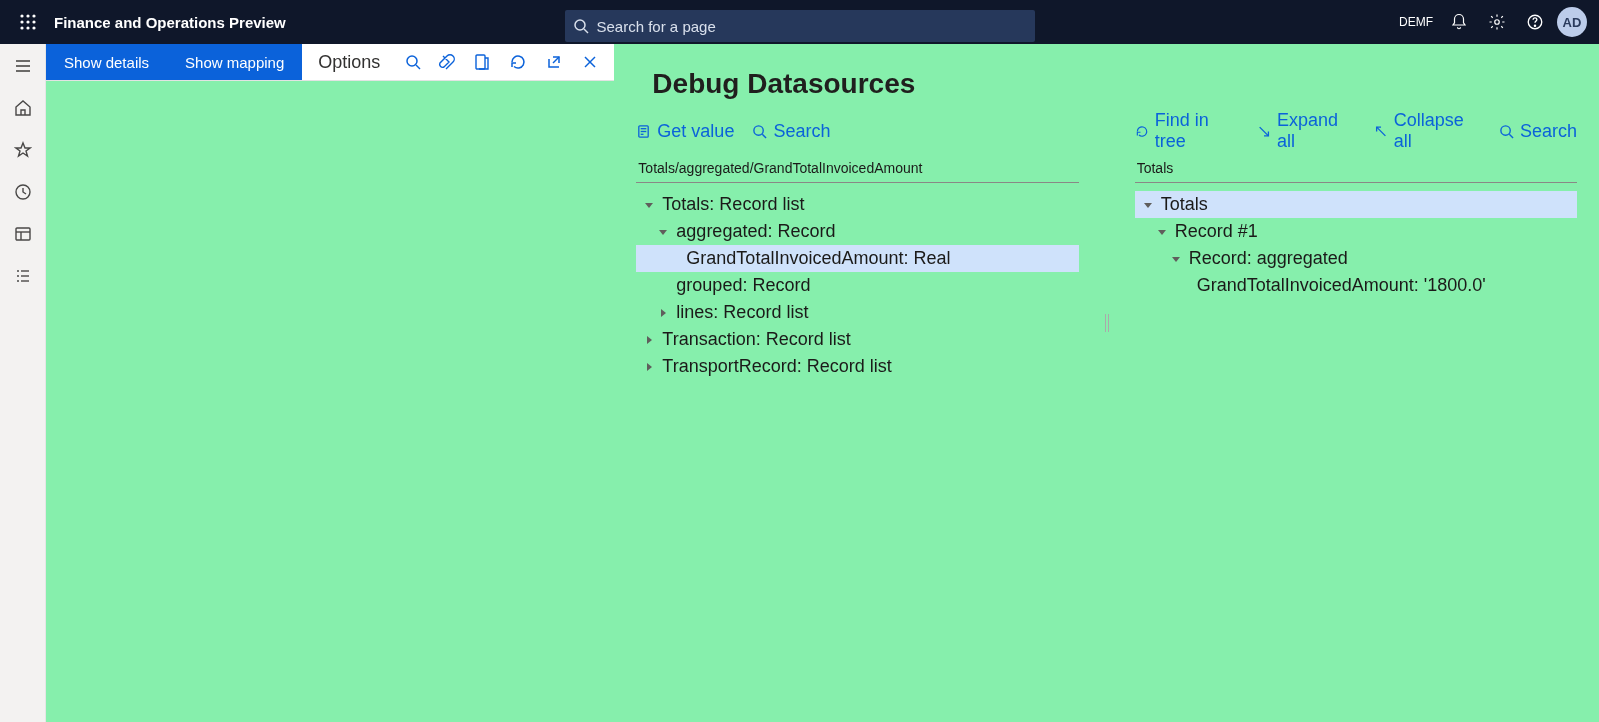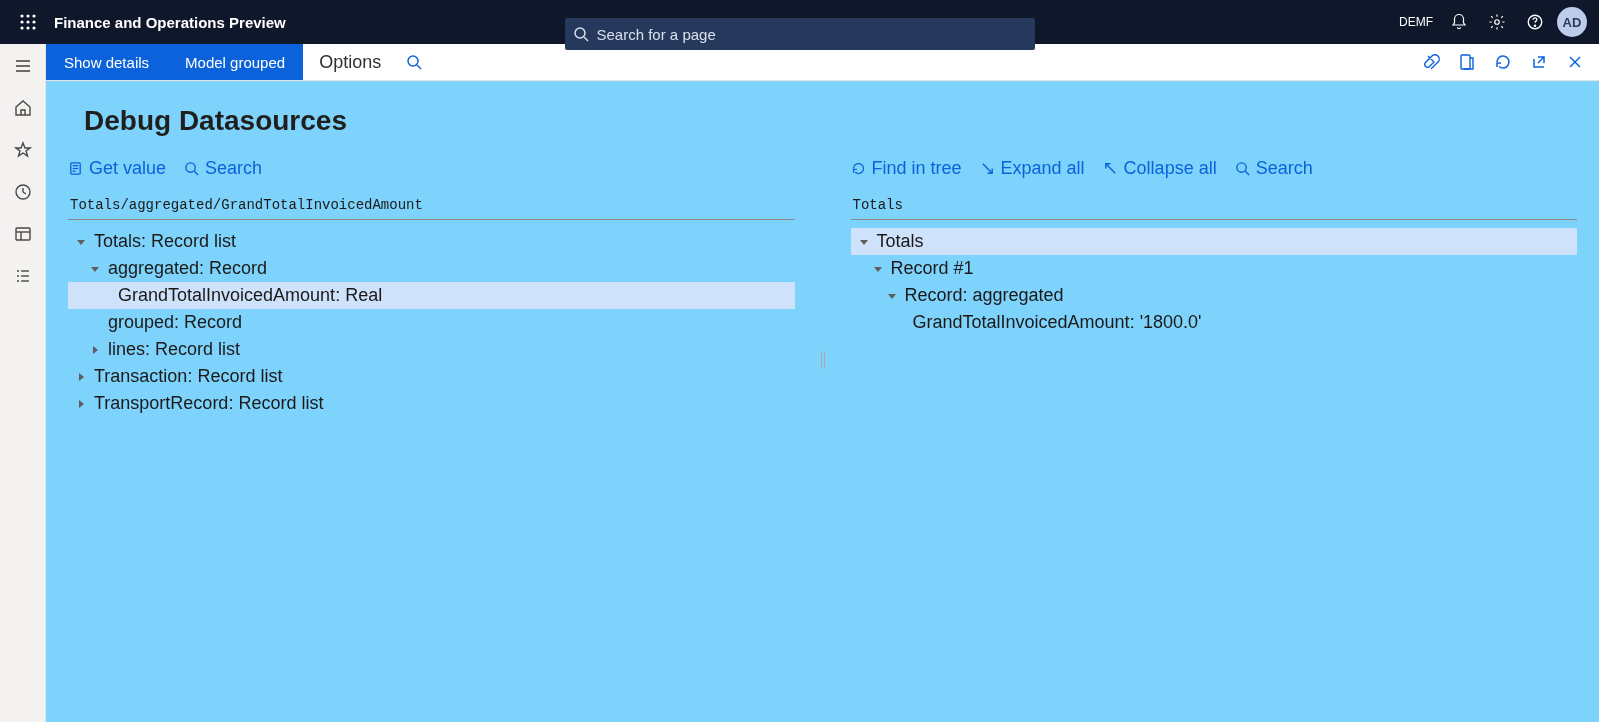--- a/index.html
+++ b/index.html
@@ -2,47 +2,47 @@
 <html><head>
 <meta charset="utf-8">
 <style>
   html,body{margin:0;padding:0;height:100%;font-family:"Segoe UI",Arial,sans-serif;font-size:14px;color:#1b1a19;background:#faf9f8;}
   *{box-sizing:border-box;}
   .top-bar{height:44px;background:#0f172a;color:#fff;display:flex;align-items:center;padding:0 6px;}
   .waffle{width:32px;height:32px;display:flex;align-items:center;justify-content:center;margin:0 6px;}
   .waffle svg{fill:#fff;}
   .app-title{font-weight:600;font-size:15px;margin-left:4px;}
   .top-spacer{flex:1;}
-  .search-box{display:flex;align-items:center;background:#26385b;border-radius:2px;height:32px;width:470px;color:#d9e0ec;margin:0 auto;position:absolute;left:50%;top:18px;transform:translateX(-50%);}
+  .search-box{display:flex;align-items:center;background:#26385b;border-radius:2px;height:32px;width:470px;color:#d9e0ec;margin:0 auto;position:absolute;left:50%;top:10px;transform:translateX(-50%);}
   .search-box .si{width:32px;display:flex;align-items:center;justify-content:center;}
   .search-box .ph{color:#d9e0ec;font-size:15px;}
   .top-right{display:flex;align-items:center;gap:6px;margin-right:6px;}
   .top-right .label{font-size:12px;color:#fff;margin-right:4px;}
   .top-icon{width:32px;height:32px;display:flex;align-items:center;justify-content:center;color:#fff;}
   .avatar{width:30px;height:30px;border-radius:50%;background:#bcccea;color:#2b3b5d;display:flex;align-items:center;justify-content:center;font-size:13px;font-weight:600;}
   .shell{display:flex;height:calc(100% - 44px);}
   .nav-rail{width:46px;background:#f3f2f1;border-right:1px solid #e5e5e5;display:flex;flex-direction:column;align-items:center;padding-top:4px;gap:6px;}
   .nav-btn{width:40px;height:36px;display:flex;align-items:center;justify-content:center;color:#494847;border-radius:2px;}
   .nav-btn svg{stroke:#494847;}
-  .work{flex:1;display:flex;flex-direction:column;background:#7dd3fc;overflow:hidden;}
+  .work{flex:1;display:flex;flex-direction:row;background:#86efac;overflow:hidden;}
   .action-bar{height:37px;background:#fff;border-bottom:1px solid #e3e3e3;display:flex;align-items:center;}
   .ab-blue{background:#0b62da;color:#fff;height:100%;display:flex;align-items:center;padding:0 18px;font-size:15px;cursor:pointer;}
   .ab-item{height:100%;display:flex;align-items:center;padding:0 16px;font-size:18px;color:#323130;cursor:pointer;}
   .ab-search{width:34px;display:flex;align-items:center;justify-content:center;color:#0b62da;}
   .ab-spacer{flex:1;}
   .ab-right{display:flex;align-items:center;gap:4px;margin-right:8px;}
   .ab-right .ic{width:32px;height:32px;display:flex;align-items:center;justify-content:center;color:#0b62da;}
   .page-body{flex:1;overflow:auto;padding:6px 22px 18px 22px;}
   .page-title{font-size:28px;font-weight:600;color:#201f1e;margin:18px 0 14px 16px;}
   .panels{display:flex;gap:24px;}
   .panel{flex:1;min-width:0;}
   .toolbar{display:flex;align-items:center;gap:18px;height:34px;}
   .tool{display:flex;align-items:center;gap:6px;color:#0b62da;font-size:18px;cursor:pointer;}
   .tool svg{stroke:#0b62da;}
-  .path{border-bottom:1px solid #8a8886;padding:6px 2px 6px 2px;font-size:14px;margin-top:6px;font-family:Liberation Mono, monospace;}
+  .path{border-bottom:1px solid #8a8886;padding:6px 2px 6px 2px;font-size:14px;margin-top:6px;}
   .tree{margin-top:8px;}
   .node{display:flex;align-items:center;height:27px;font-size:18px;white-space:nowrap;}
   .node.sel{background:#cfe2fb;}
   .exp{width:14px;height:14px;display:flex;align-items:center;justify-content:center;margin-right:6px;flex:0 0 14px;}
   .exp svg{fill:#605e5c;}
   .ind{display:inline-block;}
   .splitter{width:8px;display:flex;align-items:flex-start;justify-content:center;padding-top:200px;color:#999;}
   .splitter-inner{width:4px;height:18px;border-left:1px solid #aaa;border-right:1px solid #aaa;}
   
   svg{display:block;}
@@ -143,21 +143,21 @@
           <line x1="3" y1="14" x2="5" y2="14"></line>
           <line x1="7" y1="14" x2="15" y2="14"></line>
         </svg>
     </div>
   </div>
 
   <div class="work">
 
     <div class="action-bar">
       <div class="ab-blue">Show details</div>
-      <div class="ab-blue">Model grouped</div>
+      <div class="ab-blue">Show mapping</div>
       <div class="ab-item">Options</div>
       <div class="ab-search">
         <svg width="16" height="16" viewBox="0 0 16 16" fill="none" stroke="#0b62da" stroke-width="1.5">
             <circle cx="7" cy="7" r="5"></circle>
             <line x1="11" y1="11" x2="15" y2="15"></line>
           </svg>
       </div>
       <div class="ab-spacer"></div>
       <div class="ab-right">
         <div class="ic">

